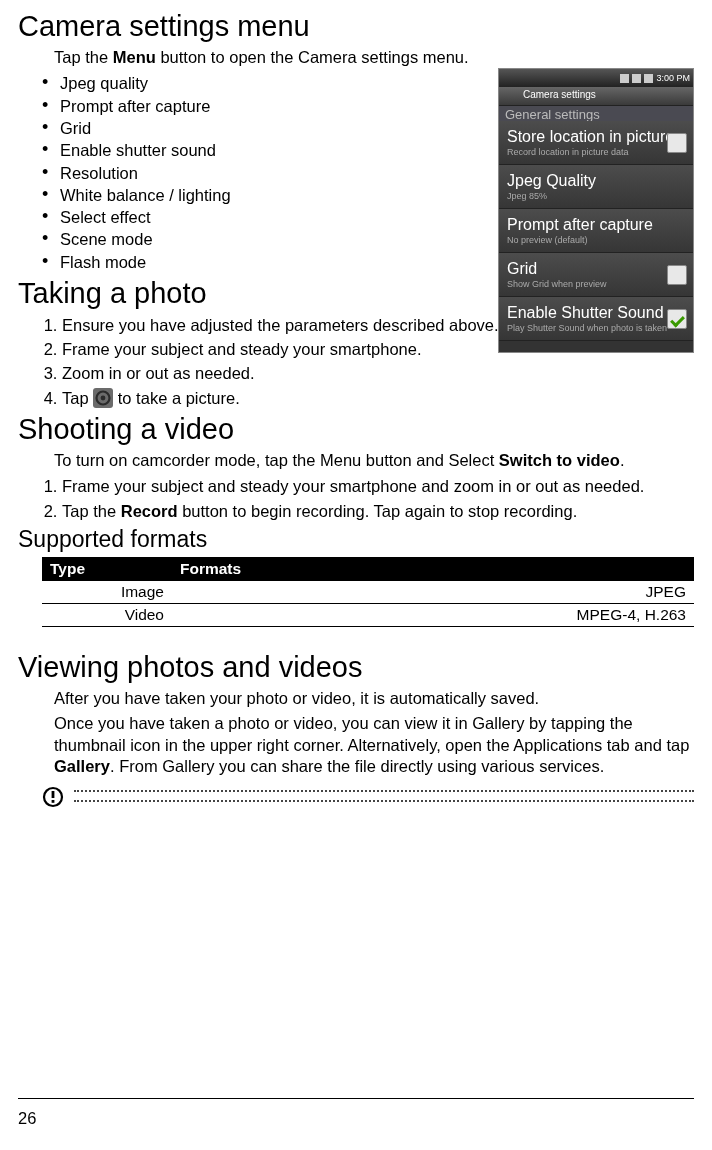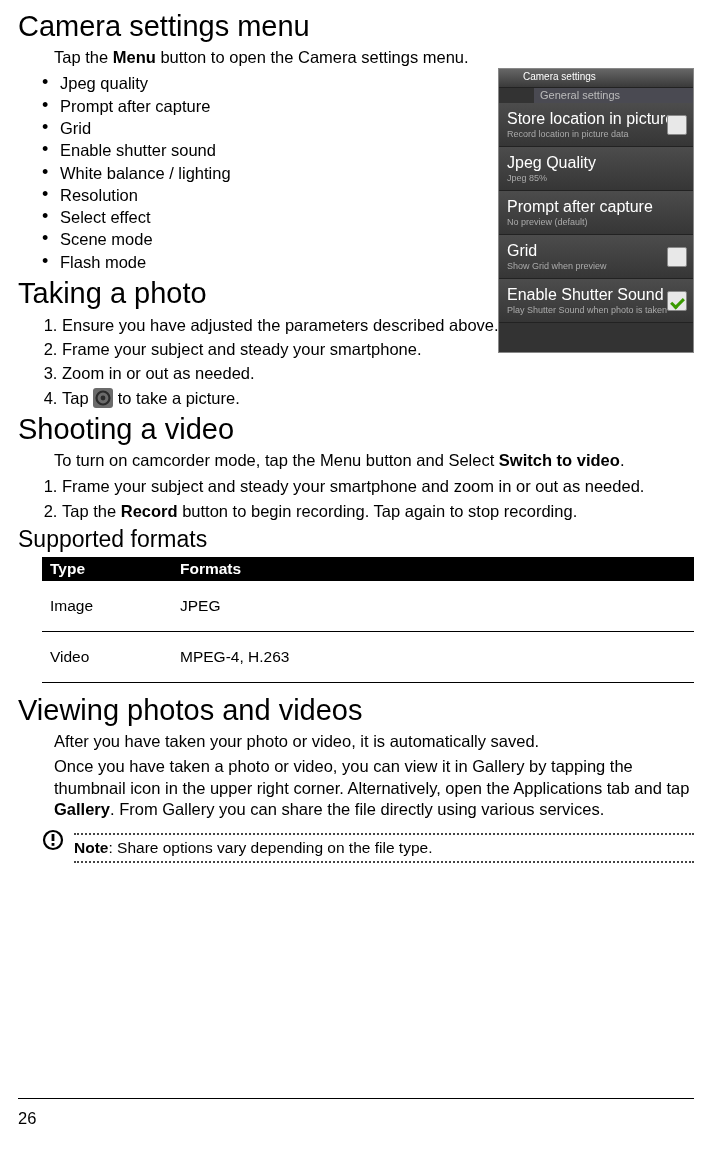--- a/index.html
+++ b/index.html
@@ -90,23 +90,22 @@
     background: linear-gradient(#666,#3a3a3a);
     color: #fff;
     font-size: 10px;
     padding: 2px 24px;
     border-bottom:1px solid #222;
   }
   .subheader {
     height: 15px;
     background: #4a4a52;
     color: #bbb;
-    font-size: 11px;
+    font-size: 13px;
     padding: 1px 6px;
-    margin-left: 35px;
   }
   .setting-row {
     background: linear-gradient(#4c4c4c,#363636);
     border-bottom: 1px solid #222;
     padding: 7px 8px 7px 8px;
     position: relative;
   }
   .setting-title { color:#fff; font-size:16px; }
   .setting-sub { color:#aaa; font-size:9px; margin-top:1px; }
   .checkbox {
@@ -135,22 +134,23 @@
     font-size: 15.5px;
   }
   .formats-table th {
     background:#000;
     color:#fff;
     text-align:left;
     padding:3px 8px;
     font-weight:700;
   }
   .formats-table td {
-    padding:16px 8px;
+    padding:2px 8px;
     border-bottom:1px solid #000;
+    text-align:right;
   }
   .formats-table .col1 { width: 130px; }
   .note-box {
     margin: 12px 0 0 24px;
     position: relative;
     padding: 6px 0 6px 32px;
   }
   .note-box::before, .note-box::after {
     content:"";
     position:absolute;
@@ -181,28 +181,34 @@
 <h1>Camera settings menu</h1>
 <p class="body-text">
   <span>Tap the </span><span class="bold">Menu</span><span> button to open the Camera settings menu.</span>
 </p>
 
 <ul class="bullets">
   <li>Jpeg quality</li>
   <li>Prompt after capture</li>
   <li>Grid</li>
   <li>Enable shutter sound</li>
+  <li>Resolution</li>
   <li>White balance / lighting</li>
-  <li>Resolution</li>
   <li>Select effect</li>
   <li>Scene mode</li>
   <li>Flash mode</li>
 </ul>
 
 <div class="screenshot">
+  <div class="statusbar">
+    <span class="status-icon"></span>
+    <span class="status-icon"></span>
+    <span class="status-icon"></span>
+    <span>3:00 PM</span>
+  </div>
   <div class="titlebar">Camera settings</div>
   <div class="subheader">General settings</div>
   <div class="setting-row">
     <div class="setting-title">Store location in picture</div>
     <div class="setting-sub">Record location in picture data</div>
     <div class="checkbox"></div>
   </div>
   <div class="setting-row">
     <div class="setting-title">Jpeg Quality</div>
     <div class="setting-sub">Jpeg 85%</div>
@@ -259,32 +265,29 @@
     <td class="col1">Image</td>
     <td>JPEG</td>
   </tr>
   <tr>
     <td class="col1">Video</td>
     <td>MPEG-4, H.263</td>
   </tr>
 </tbody>
   </table>
 
-<h1 style="margin-top:11px">Viewing photos and videos</h1>
+<h1 style="margin-top:24px">Viewing photos and videos</h1>
 <p class="body-text">After you have taken your photo or video, it is automatically saved.</p>
 <p class="body-text">
   <span>Once you have taken a photo or video, you can view it in Gallery by tapping the thumbnail icon in the upper right corner. Alternatively, open the Applications tab and tap </span><span class="bold">Gallery</span><span>. From Gallery you can share the file directly using various services.</span>
 </p>
 
 <div class="note-box">
   <svg class="note-icon" viewBox="0 0 22 22">
     <circle cx="11" cy="11" r="9" fill="none" stroke="#000" stroke-width="2.2"></circle>
     <rect x="9.6" y="5" width="2.8" height="7" fill="#000"></rect>
     <rect x="9.6" y="14" width="2.8" height="2.8" fill="#000"></rect>
   </svg>
-  <span class="note-text">
-    <span class="bold">Note</span><span>: Share options vary depending on the file type.</span>
-  </span>
 </div>
 
 <div class="page-footer">
   <span>26</span>
 </div>
 
 </body></html>

